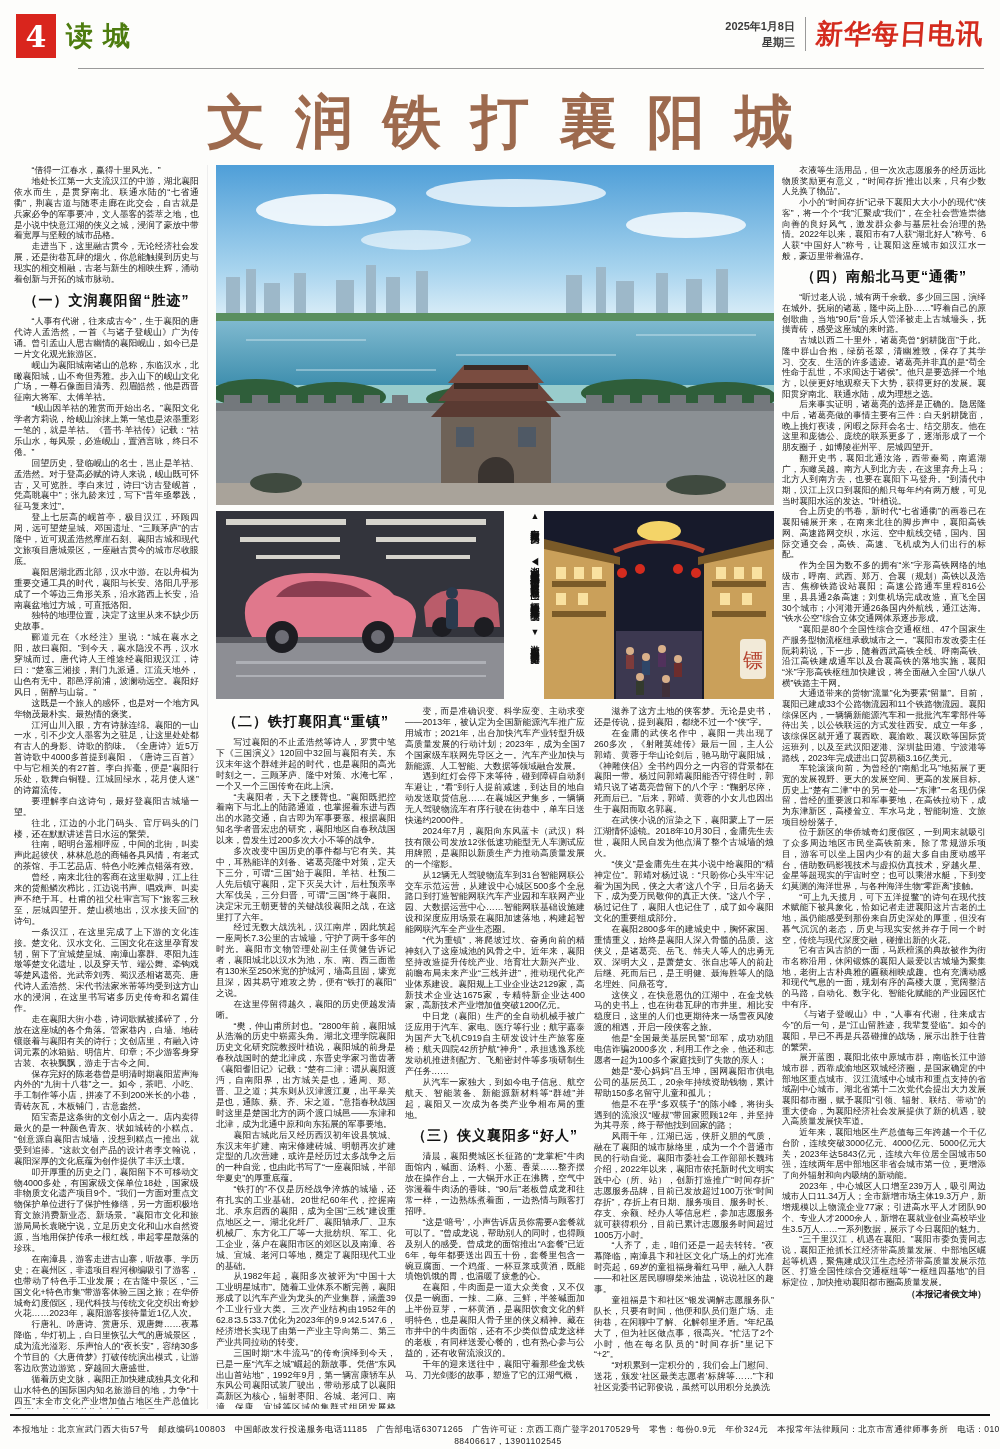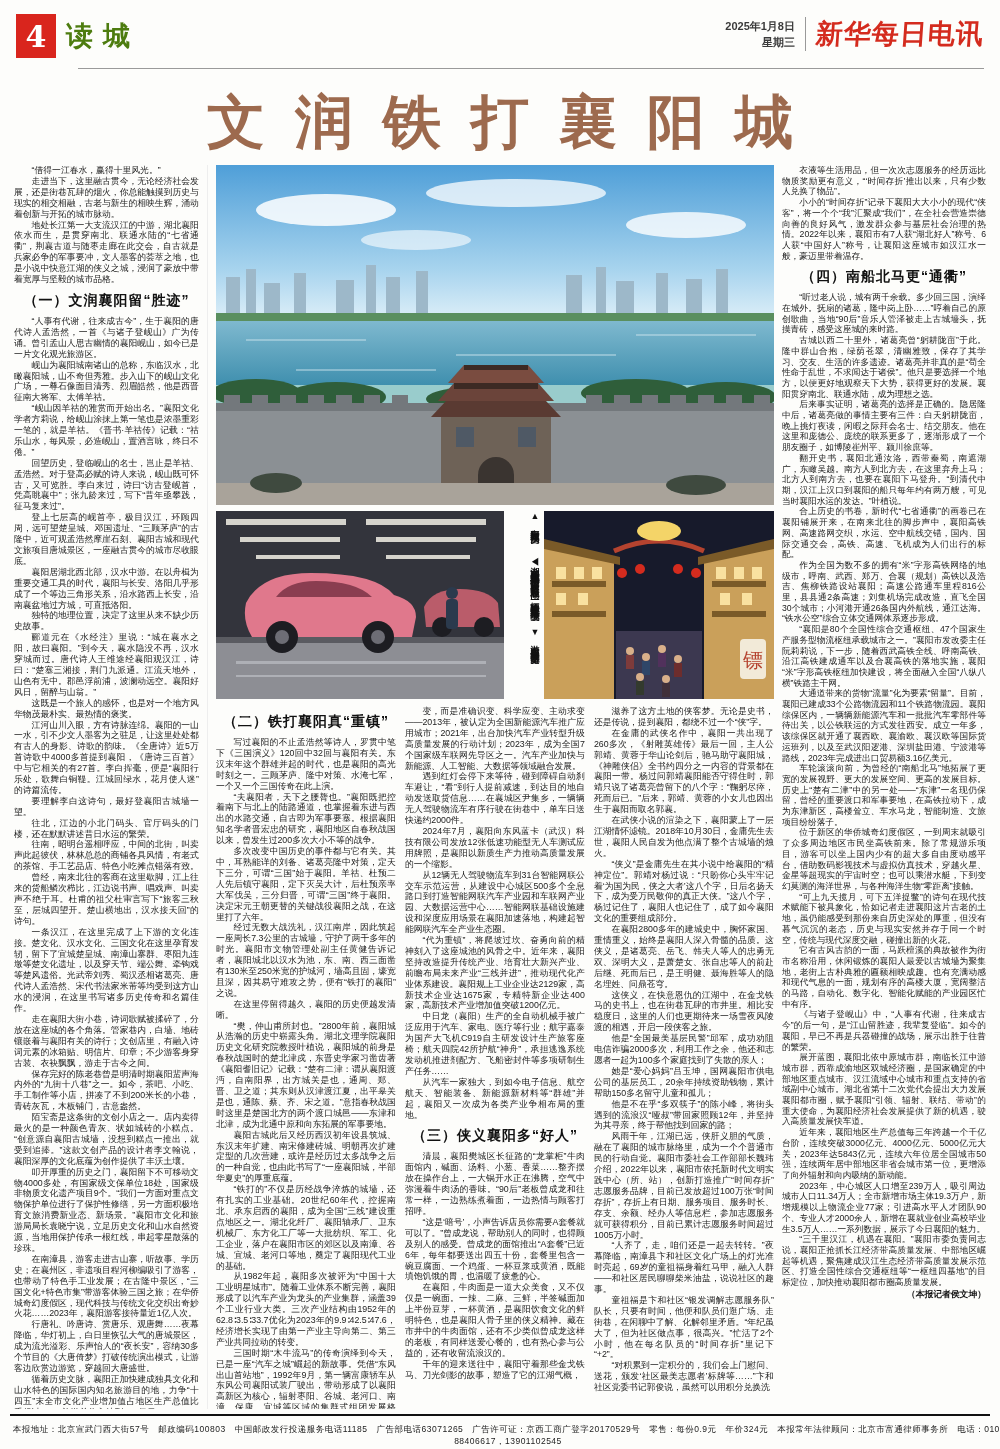--- a/index.html
+++ b/index.html
@@ -65,22 +65,22 @@
     </div>
   </header>
   <div class="hdr-rule"></div>
 
   <h1 class="headline">文润铁打襄阳城</h1>
 
   <main class="grid">
 
     <section class="col col1">
         <p class="para">“借得一江春水，赢得十里风光。”</p>
+        <p class="para">地处长江第一大支流汉江的中游，湖北襄阳依水而生，是贯穿南北、联通水陆的“七省通衢”，荆襄古道与随枣走廊在此交会，自古就是兵家必争的军事要冲，文人墨客的荟萃之地，也是小说中快意江湖的侠义之城，浸润了豪放中带着宽厚与坚毅的城市品格。</p>
         <p class="para">走进当下，这里融古贯今，无论经济社会发展，还是街巷瓦肆的烟火，你总能触摸到历史与现实的相交相融，古老与新生的相映生辉，涌动着创新与开拓的城市脉动。</p>
-        <p class="para">地处长江第一大支流汉江的中游，湖北襄阳依水而生，是贯穿南北、联通水陆的“七省通衢”，荆襄古道与随枣走廊在此交会，自古就是兵家必争的军事要冲，文人墨客的荟萃之地，也是小说中快意江湖的侠义之城，浸润了豪放中带着宽厚与坚毅的城市品格。</p>
         <h3 class="sec-head">（一）文润襄阳留“胜迹”</h3>
         <p class="para">“人事有代谢，往来成古今”，生于襄阳的唐代诗人孟浩然，一首《与诸子登岘山》广为传诵。曾引孟山人思古幽情的襄阳岘山，如今已是一片文化观光旅游区。</p>
         <p class="para">岘山为襄阳城南诸山的总称，东临汉水，北瞰襄阳城，山不奇但秀雅。步入山下的岘山文化广场，一尊石像面目清秀、烈眉皓然，他是西晋征南大将军、太傅羊祜。</p>
         <p class="para">“岘山因羊祜的雅赏而开始出名。”襄阳文化学者方莉说，给岘山涂抹上第一笔也是浓墨重彩一笔的，就是羊祜。《晋书·羊祜传》记载：“祜乐山水，每风景，必造岘山，置酒言咏，终日不倦。”</p>
         <p class="para">回望历史，登临岘山的名士，岂止是羊祜、孟浩然。对于登高必赋的诗人来说，岘山既可怀古，又可览胜。李白来过，诗曰“访古登岘首，凭高眺襄中”；张九龄来过，写下“昔年亟攀践，征马复来过”。</p>
         <p class="para">登上七层高的岘首亭，极目汉江，环顾四周，远可望楚皇城、邓国遗址、“三顾茅庐”的古隆中，近可观孟浩然摩崖石刻、襄阳古城和现代文旅项目唐城景区，一座融古贯今的城市尽收眼底。</p>
         <p class="para">襄阳居湖北西北部，汉水中游。在以舟楫为重要交通工具的时代，襄阳与长安、洛阳几乎形成了一个等边三角形关系，沿水路西上长安，沿南襄盆地过方城，可直抵洛阳。</p>
         <p class="para">独特的地理位置，决定了这里从来不缺少历史故事。</p>
         <p class="para">郦道元在《水经注》里说：“城在襄水之阳，故曰襄阳。”到今天，襄水隐没不再，汉水穿城而过。唐代诗人王维途经襄阳观汉江，诗曰：“楚塞三湘接，荆门九派通。江流天地外，山色有无中。郡邑浮前浦，波澜动远空。襄阳好风日，留醉与山翁。”</p>
         <p class="para">这既是一个旅人的感怀，也是对一个地方风华物茂最朴实、最热情的褒奖。</p>
@@ -332,21 +332,21 @@
           </section>
       </div>
     </div>
 
     <section class="col col5">
         <p class="para">衣液等生活用品，但一次次志愿服务的经历远比物质奖励更有意义，“‘时间存折’推出以来，只有少数人兑换了物品”。</p>
         <p class="para">小小的“时间存折”记录下襄阳大大小小的现代“侠客”，将一个个“我”汇聚成“我们”，在全社会营造崇德向善的良好风气，激发群众参与基层社会治理的热情。2022年以来，襄阳市有7人获“湖北好人”称号、6人获“中国好人”称号，让襄阳这座城市如汉江水一般，豪迈里带着温存。</p>
         <h3 class="sec-head">（四）南船北马更“通衢”</h3>
         <p class="para">“听过老人说，城有两千余载。多少回三国，演绎在城外。抚扇的诸葛，隆中岗上卧……”哼着自己的原创歌曲，当地“90后”音乐人管泽被走上古城墙头，抚摸青砖，感受这座城的来时路。</p>
         <p class="para">古城以西二十里外，诸葛亮曾“躬耕陇亩”于此。隆中群山合抱，绿荫苍翠，清幽雅致，保存了其学习、交友、生活的许多遗迹。诸葛亮并非真的是“苟全性命于乱世，不求闻达于诸侯”。他只是要选择一个地方，以便更好地观察天下大势，获得更好的发展。襄阳贯穿南北、联通水陆，成为理想之选。</p>
-        <p class="para">后来事实证明，诸葛亮的选择是正确的。隐居隆中后，诸葛亮做的事情主要有三件：白天躬耕陇亩，晚上挑灯夜读，闲暇之际拜会名士、结交朋友。他在这里和庞德公、庞统的联系更多了，逐渐形成了一个朋友圈子，如博陵崔州平、颍川徐庶等。</p>
+        <p class="para">后来事实证明，诸葛亮的选择是正确的。隐居隆中后，诸葛亮做的事情主要有三件：白天躬耕陇亩，晚上挑灯夜读，闲暇之际拜会名士、结交朋友。他在这里和庞德公、庞统的联系更多了，逐渐形成了一个朋友圈子，如博陵崔州平、层城四望开。</p>
         <p class="para">翻开史书，襄阳北通汝洛，西带秦蜀，南遮湖广，东瞰吴越。南方人到北方去，在这里弃舟上马；北方人到南方去，也要在襄阳下马登舟。“到清代中期，汉江上汉口到襄阳的船只每年约有两万艘，可见当时襄阳水运的发达。”叶植说。</p>
         <p class="para">合上历史的书卷，新时代“七省通衢”的画卷已在襄阳铺展开来，在南来北往的脚步声中，襄阳高铁网、高速路网交织，水运、空中航线交错，国内、国际交通交会，高铁、高速、飞机成为人们出行的标配。</p>
         <p class="para">作为全国为数不多的拥有“米”字形高铁网络的地级市，呼南、武西、郑万、合襄（规划）高铁以及浩吉、焦柳铁路设站襄阳；高速公路通车里程816公里，县县通2条高速；刘集机场完成改造，直飞全国30个城市；小河港开通26条国内外航线，通江达海。“铁水公空”综合立体交通网体系逐步形成。</p>
         <p class="para">“襄阳是80个全国性综合交通枢纽、47个国家生产服务型物流枢纽承载城市之一。”襄阳市发改委主任阮莉莉说，下一步，随着西武高铁全线、呼南高铁、沿江高铁建成通车以及合襄高铁的落地实施，襄阳“米”字形高铁枢纽加快建设，将全面融入全国“八纵八横”铁路主干网。</p>
         <p class="para">大通道带来的货物“流量”化为要素“留量”。目前，襄阳已建成33个公路物流园和11个铁路物流园。襄阳综保区内，一辆辆新能源汽车和一批批汽车零部件等待出关，以公铁联运的方式发往西安。成立一年多，该综保区就开通了襄西欧、襄渝欧、襄汉欧等国际货运班列，以及至武汉阳逻港、深圳盐田港、宁波港等路线，2023年完成进出口贸易额3.16亿美元。</p>
         <p class="para">车轮滚滚向前，为曾经的“南船北马”地拓展了更宽的发展视野、更大的发展空间、更高的发展目标。历史上“楚有二津”中的另一处——“东津”一名现仍保留，曾经的重要渡口和军事要地，在高铁拉动下，成为东津新区，高楼耸立、车水马龙，智能制造、文旅项目纷纷落子。</p>
         <p class="para">位于新区的华侨城奇幻度假区，一到周末就吸引了众多周边地区市民坐高铁前来。除了常规游乐项目，游客可以坐上国内少有的超大多自由度动感平台，借助数码影视技术与虚拟仿真技术，穿越火星、金星等超现实的宇宙时空；也可以乘潜水艇，下到变幻莫测的海洋世界，与各种海洋生物“零距离”接触。</p>
         <p class="para">“可上九天揽月，可下五洋捉鳖”的诗句在现代技术赋能下被具象化，恰如记者走进襄阳这片古老的土地，虽仍能感受到那份来自历史深处的厚重，但没有暮气沉沉的老态，历史与现实安然并存于同一个时空，传统与现代深度交融，碰撞出新的火花。</p>
         <p class="para">它有古风古韵的一面，马跃檀溪的典故被作为街市名称沿用，休闲锻炼的襄阳人最爱以古城墙为聚集地，老街上古朴典雅的匾额相映成趣。也有充满动感和现代气息的一面，规划有序的高楼大厦，宽阔整洁的马路，自动化、数字化、智能化赋能的产业园区忙中有序。</p>
         <p class="para">《与诸子登岘山》中，“人事有代谢，往来成古今”的后一句，是“江山留胜迹，我辈复登临”。如今的襄阳，早已不再是兵器碰撞的战场，展示出胜于往昔的繁荣。</p>

